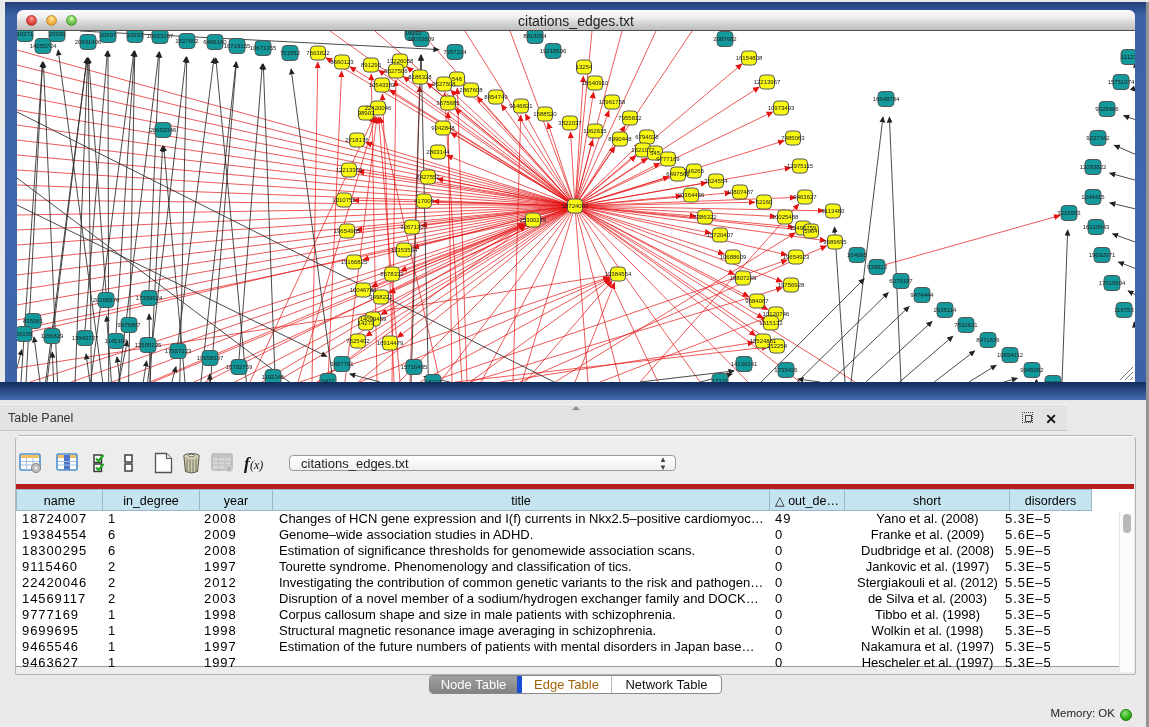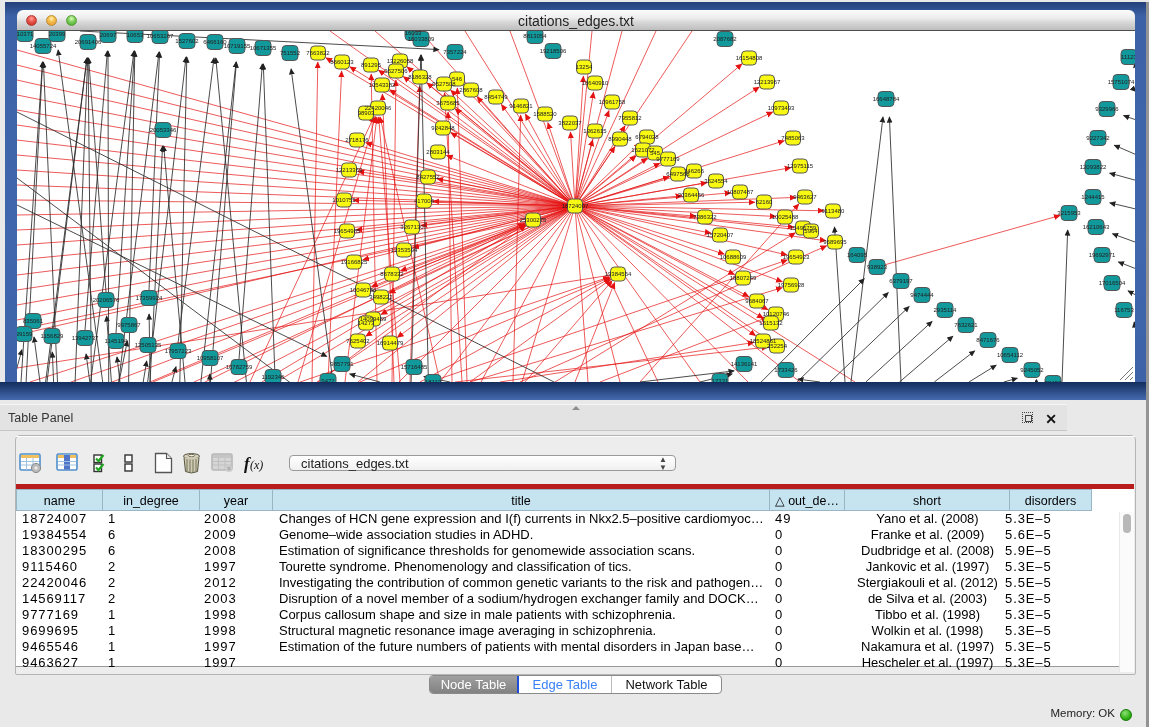--- a/index.html
+++ b/index.html
@@ -50,21 +50,21 @@
 .c5{left:829px;width:165px;text-align:center}
 .c6{left:989px;width:85px}
 
 #sb{position:absolute;left:1103px;top:23px;width:15px;height:160px;background:#fbfbfb;border-left:1px solid #e8e8e8}
 #sbt{position:absolute;left:1107px;top:25px;width:8px;height:19px;border-radius:4px;background:#b8b8b8}
 #rstrip{position:absolute;left:1145.5px;top:2px;width:3.5px;height:725px;background:#949494}
 
 #tabs{position:absolute;left:413px;top:239px;height:19px;border:1px solid #8a8a8a;border-radius:4px;overflow:hidden;font-size:13px;background:#fff}
 .tab{float:left;height:19px;line-height:18px;text-align:center}
 #tab1{width:87px;background:linear-gradient(180deg,#a0a0a0,#7e7e7e);color:#fff}
-#tab2{width:94px;border-left:2px solid #1d4ed8;color:#3b82f6}
+#tab2{width:94px;border-left:5px solid #1d4ed8;color:#a16207}
 #tab3{width:110px;border-left:1px solid #bbb;color:#111}
 #mem{position:absolute;right:34px;bottom:8px;font-size:11.5px;color:#222}
 #memdot{position:absolute;right:17px;bottom:6px;width:12px;height:12px;border-radius:50%;
  background:radial-gradient(circle at 40% 30%,#8fe07a,#2eb214 60%,#1e8f08);border:1px solid #177a06}
 </style></head>
 <body>
 <div id="desk"></div>
 <div id="deskbot"></div>
 <div id="win">
   <div id="titlebar">

